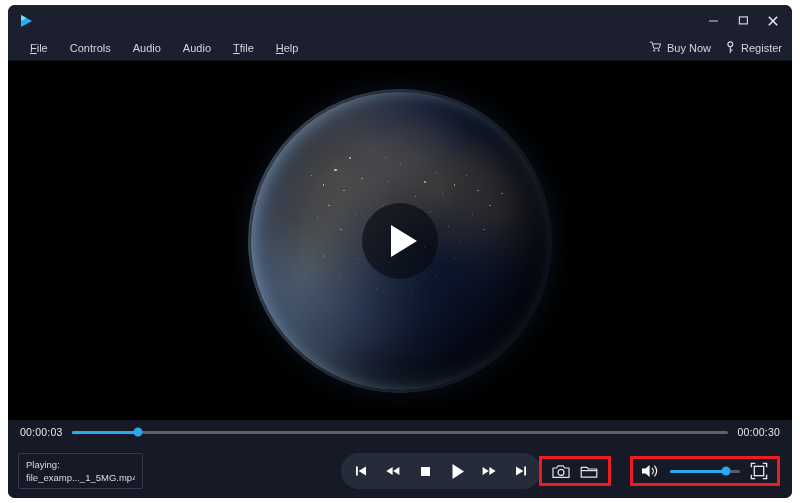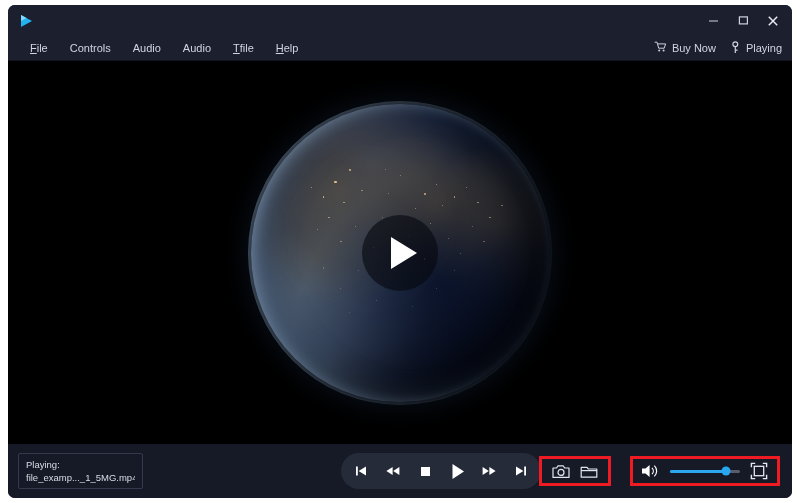--- a/index.html
+++ b/index.html
@@ -382,21 +382,21 @@
         <span>Buy Now</span>
       </div>
       <div class="mr-item">
         <span>
           <svg width="11" height="13" viewBox="0 0 11 13">
             <circle cx="5.3" cy="3.2" r="2.4" fill="none" stroke="#cfd3df" stroke-width="1.2"></circle>
             <line x1="5.3" y1="5.6" x2="5.3" y2="12" stroke="#cfd3df" stroke-width="1.2"></line>
             <line x1="5.3" y1="9.2" x2="7.6" y2="9.2" stroke="#cfd3df" stroke-width="1.2"></line>
           </svg>
         </span>
-        <span>Playing</span>
+        <span>Register</span>
       </div>
     </div>
   </div>
 
   <div class="video-area">
     <div class="earth">
       <div class="city-lights" id="city-lights">
           <i style="left:28%;top:26%;width:2.2px;height:2.2px;opacity:0.85"></i>
           <i style="left:33%;top:22%;width:1.6px;height:1.6px;opacity:0.7"></i>
           <i style="left:24%;top:31%;width:1.8px;height:1.8px;opacity:0.8"></i>
@@ -438,20 +438,28 @@
           <i style="left:68%;top:56%;width:1.1px;height:1.1px;opacity:0.3"></i>
           <i style="left:45%;top:22%;width:1.2px;height:1.2px;opacity:0.45"></i>
         </div>
       <div class="earth-limb"></div>
     </div>
     <div class="play-overlay">
       <div class="tri"></div>
     </div>
   </div>
 
+  <div class="seekbar-row">
+    <div class="time-label">00:00:03</div>
+    <div class="seek-track">
+      <div class="seek-fill" style="width: 10%;"></div>
+      <div class="seek-handle" style="left: 10%;"></div>
+    </div>
+    <div class="time-label">00:00:30</div>
+  </div>
 
   <div class="controls-row">
 
     <div class="now-playing">
       <span>Playing:</span>
       <span>file_examp..._1_5MG.mp4</span>
     </div>
 
 
     <div class="transport">

